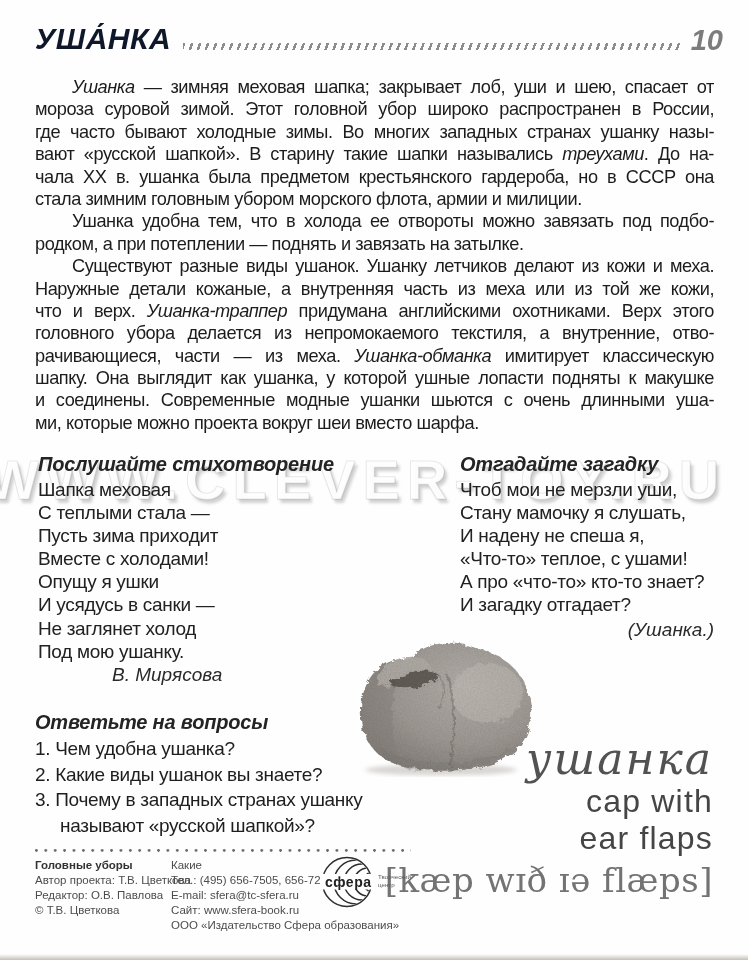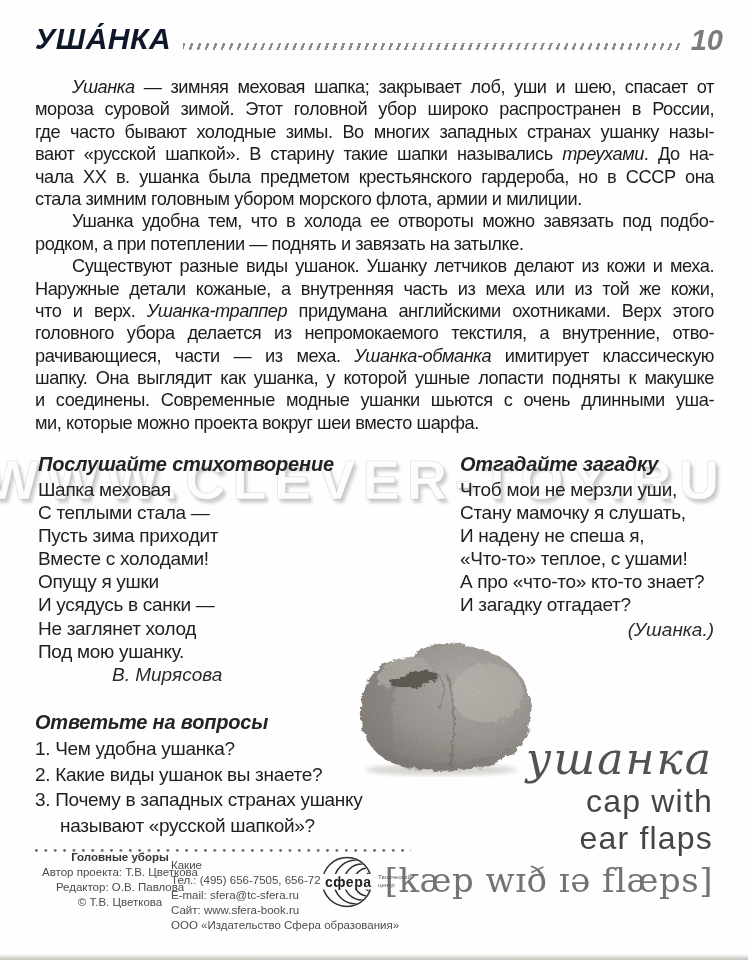--- a/index.html
+++ b/index.html
@@ -45,21 +45,21 @@
   .trans-script{font-family:"DejaVu Serif",serif;font-style:italic;font-size:44px;line-height:48px;
     letter-spacing:2px;color:#525252;}
   .trans-en{font-size:32px;line-height:37px;letter-spacing:1.2px;color:#454545;}
   .trans-ipa{font-family:"DejaVu Serif",serif;font-size:34px;line-height:40px;letter-spacing:0.5px;
     color:#737373;margin-top:3px;}
   
   .footer{position:absolute;top:849px;left:35px;width:690px;height:90px;}
   .footer-rule{width:376px;height:3px;margin-bottom:5px;
     background-image:radial-gradient(circle at 1.4px 1.4px,#6b6b6b 1.1px,transparent 1.6px);
     background-size:9.4px 3px;background-repeat:repeat-x;}
-  .fcol1{position:absolute;left:0;top:1px;width:170px;text-align:center;}
+  .fcol1{position:absolute;left:0;top:9px;width:170px;}
   .fcol2{position:absolute;left:136px;top:9px;width:230px;}
   .fline{font-size:11.5px;line-height:15px;color:#4c4c4c;white-space:nowrap;}
   .fline.bold{font-weight:bold;color:#333;}
   .flogo{position:absolute;left:286px;top:6px;}
   
   .scan-edge{position:absolute;left:0;right:0;bottom:0;height:6px;z-index:3;
     background:linear-gradient(to bottom,rgba(205,202,198,0),#c4c0ba);}
 </style>
 </head>
 <body>

